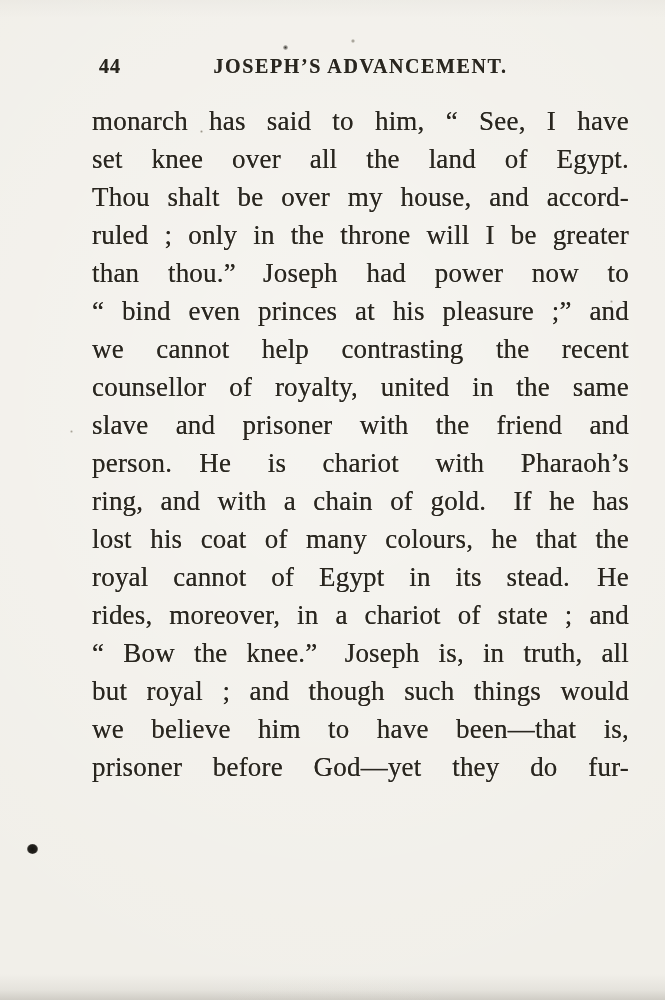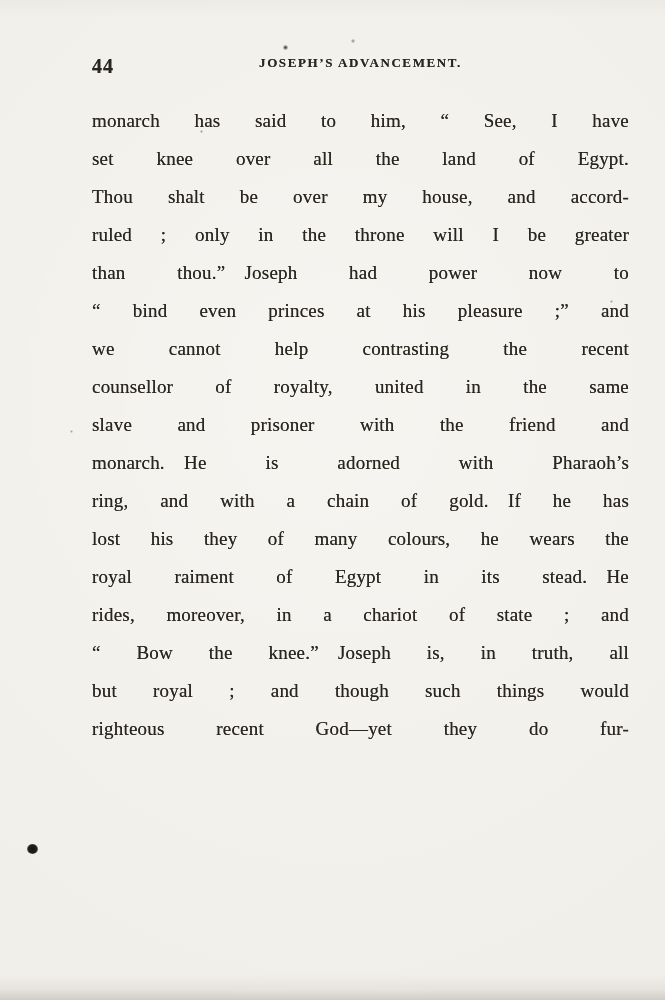--- a/index.html
+++ b/index.html
@@ -22,46 +22,46 @@
   }
   .running-head {
     position: absolute;
     top: 55px;
     left: 92px;
     width: 537px;
     height: 26px;
   }
   .page-number {
     position: absolute;
-    left: 0;
+    left: 7px;
     top: 0;
     font-size: 20px;
     letter-spacing: 1px;
     font-weight: bold;
     text-shadow: 0 0 0.5px rgba(41,38,31,0.7);
   }
   .header-title {
     position: absolute;
     left: 0;
     right: 0;
     top: 0;
     text-align: center;
-    font-size: 13px;
+    font-size: 20px;
     letter-spacing: 1.6px;
     font-weight: bold;
     text-shadow: 0 0 0.5px rgba(41,38,31,0.6);
   }
   .body-text {
     position: absolute;
     top: 102px;
     left: 92px;
     width: 537px;
   }
   .line {
-    font-size: 19px;
+    font-size: 27px;
     line-height: 38px;
     height: 38px;
     letter-spacing: 0.2px;
     text-align: justify;
     text-align-last: justify;
     white-space: normal;
     overflow: visible;
     text-shadow: 0 0 0.6px rgba(41,38,31,0.75);
   }
   .ink-blot {
@@ -103,28 +103,29 @@
   <div class="body-text">
     <div class="line">monarch has said to him, “ See, I have</div>
     <div class="line">set knee over all the land of Egypt.</div>
     <div class="line">Thou shalt be over my house, and accord-</div>
     <div class="line">ruled ; only in the throne will I be greater</div>
     <div class="line">than thou.” Joseph had power now to</div>
     <div class="line">“ bind even princes at his pleasure ;” and</div>
     <div class="line">we cannot help contrasting the recent</div>
     <div class="line">counsellor of royalty, united in the same</div>
     <div class="line">slave and prisoner with the friend and</div>
-    <div class="line">monarch. He is adorned with Pharaoh’s</div>
+    <div class="line">person. He is chariot with Pharaoh’s</div>
     <div class="line">ring, and with a chain of gold. If he has</div>
-    <div class="line">lost his they of many colours, he wears the</div>
-    <div class="line">royal raiment of Egypt in its stead. He</div>
+    <div class="line">lost his coat of many colours, he that the</div>
+    <div class="line">royal cannot of Egypt in its stead. He</div>
     <div class="line">rides, moreover, in a chariot of state ; and</div>
     <div class="line">“ Bow the knee.” Joseph is, in truth, all</div>
     <div class="line">but royal ; and though such things would</div>
-    <div class="line">righteous recent God—yet they do fur-</div>
+    <div class="line">we believe him to have been—that is,</div>
+    <div class="line">prisoner before God—yet they do fur-</div>
   </div>
 
   <div class="ink-blot"></div>
   <div class="speck speck-1"></div>
   <div class="speck speck-2"></div>
   <div class="speck speck-3"></div>
   <div class="speck speck-4"></div>
   <div class="speck speck-5"></div>
   <div class="speck speck-6"></div>
 

